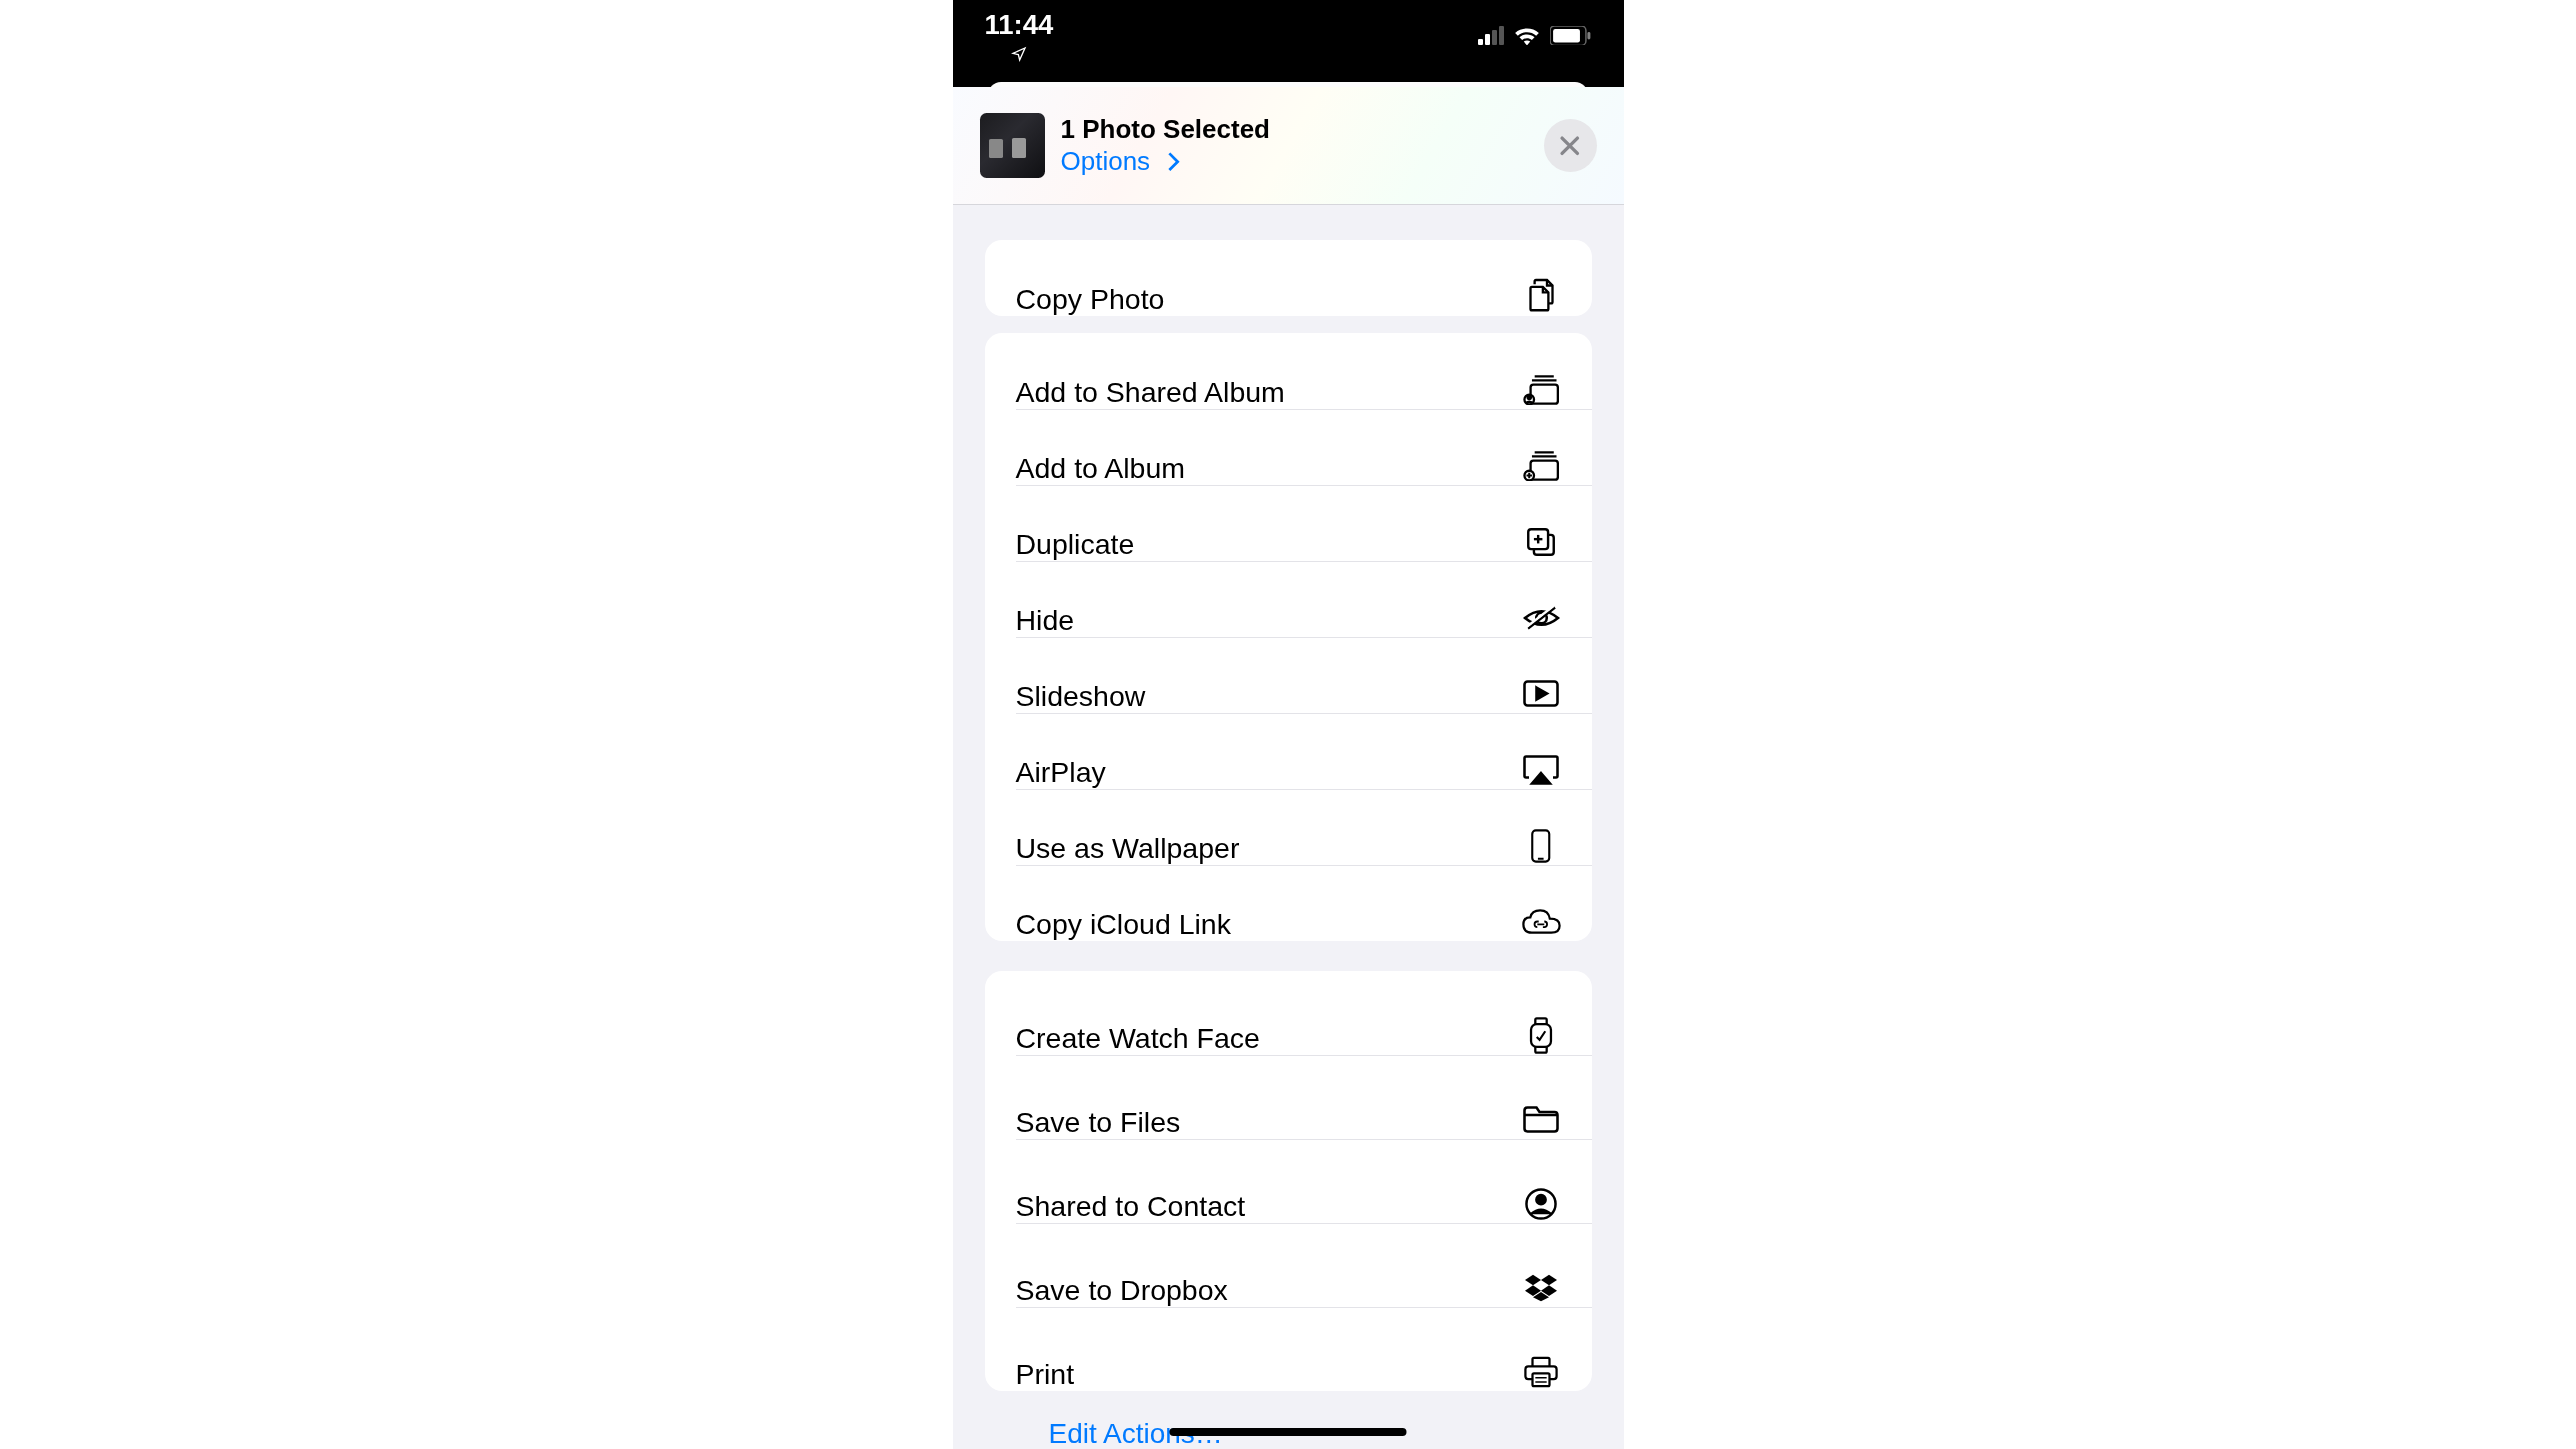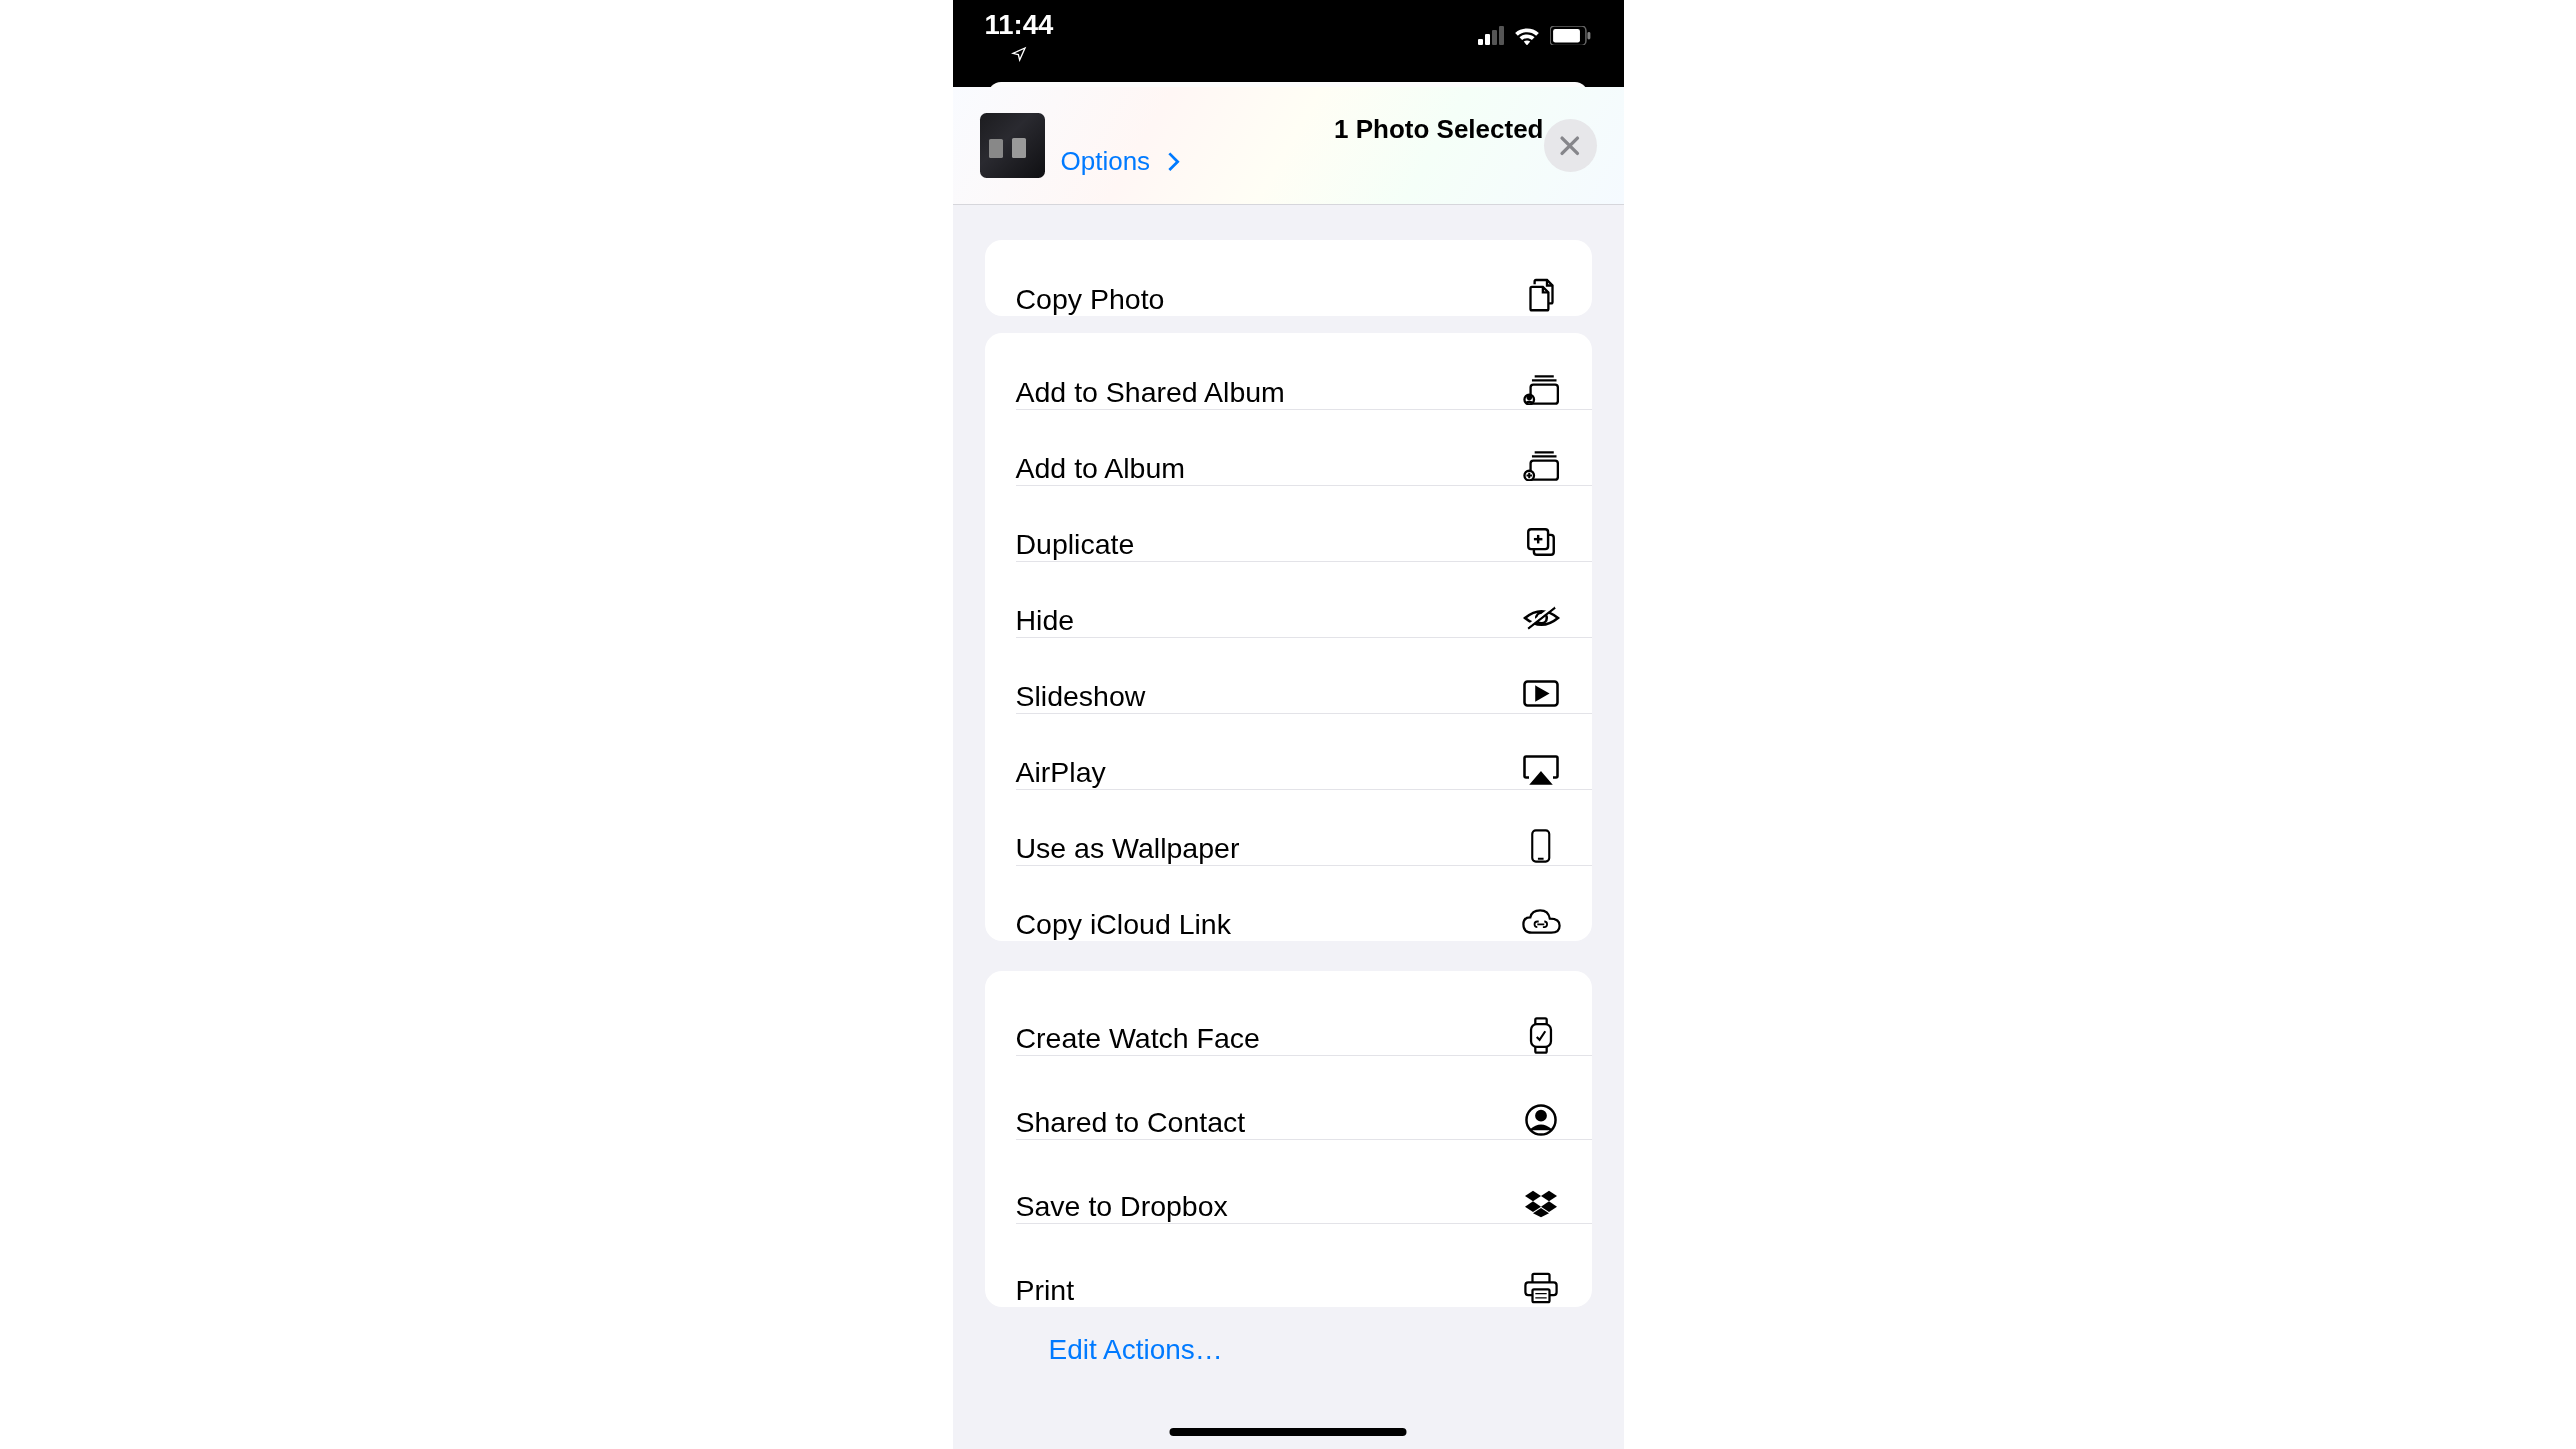--- a/index.html
+++ b/index.html
@@ -114,21 +114,20 @@
       top: 38%;
       left: 50%;
       width: 13.5px;
       height: 20.5px;
       background: #999;
       border-radius: 1.6px;
     }
     .header-text {
       margin-left: 16px;
       flex: 1;
-      text-align: right;
     }
     .header-title {
       font-size: 26px;
       font-weight: 600;
       color: #000;
     }
     .header-options {
       font-size: 26px;
       color: #007aff;
       display: flex;
@@ -374,20 +373,29 @@
         <div class="action-icon">
           <svg width="24" height="37" viewBox="0 0 16 26" fill="none" stroke="#000" stroke-width="1.6">
             <rect x="1" y="5" width="14" height="16" rx="4"></rect>
             <path d="M4 5 L4 2 Q4 1 5 1 L11 1 Q12 1 12 2 L12 5"></path>
             <path d="M4 21 L4 24 Q4 25 5 25 L11 25 Q12 25 12 24 L12 21"></path>
             <path d="M5 14 L7 16 L11 10" stroke-width="1.5"></path>
           </svg>
         </div>
       </div>
       <div class="action-row">
+        <div class="action-label">Save to Files</div>
+        <div class="action-icon">
+          <svg width="36" height="27" viewBox="0 0 24 18" fill="none" stroke="#000" stroke-width="1.7">
+            <path d="M1 3 Q1 1 3 1 L9 1 L11 4 L21 4 Q23 4 23 6 L23 15 Q23 17 21 17 L3 17 Q1 17 1 15 Z"></path>
+            <line x1="1" y1="6" x2="23" y2="6"></line>
+          </svg>
+        </div>
+      </div>
+      <div class="action-row">
         <div class="action-label">Shared to Contact</div>
         <div class="action-icon">
           <svg width="32" height="32" viewBox="0 0 22 22" fill="none" stroke="#000" stroke-width="1.7">
             <circle cx="11" cy="11" r="10"></circle>
             <circle cx="11" cy="8" r="3.2" fill="#000"></circle>
             <path d="M4 18 Q11 12 18 18" fill="#000"></path>
           </svg>
         </div>
       </div>
       <div class="action-row">

